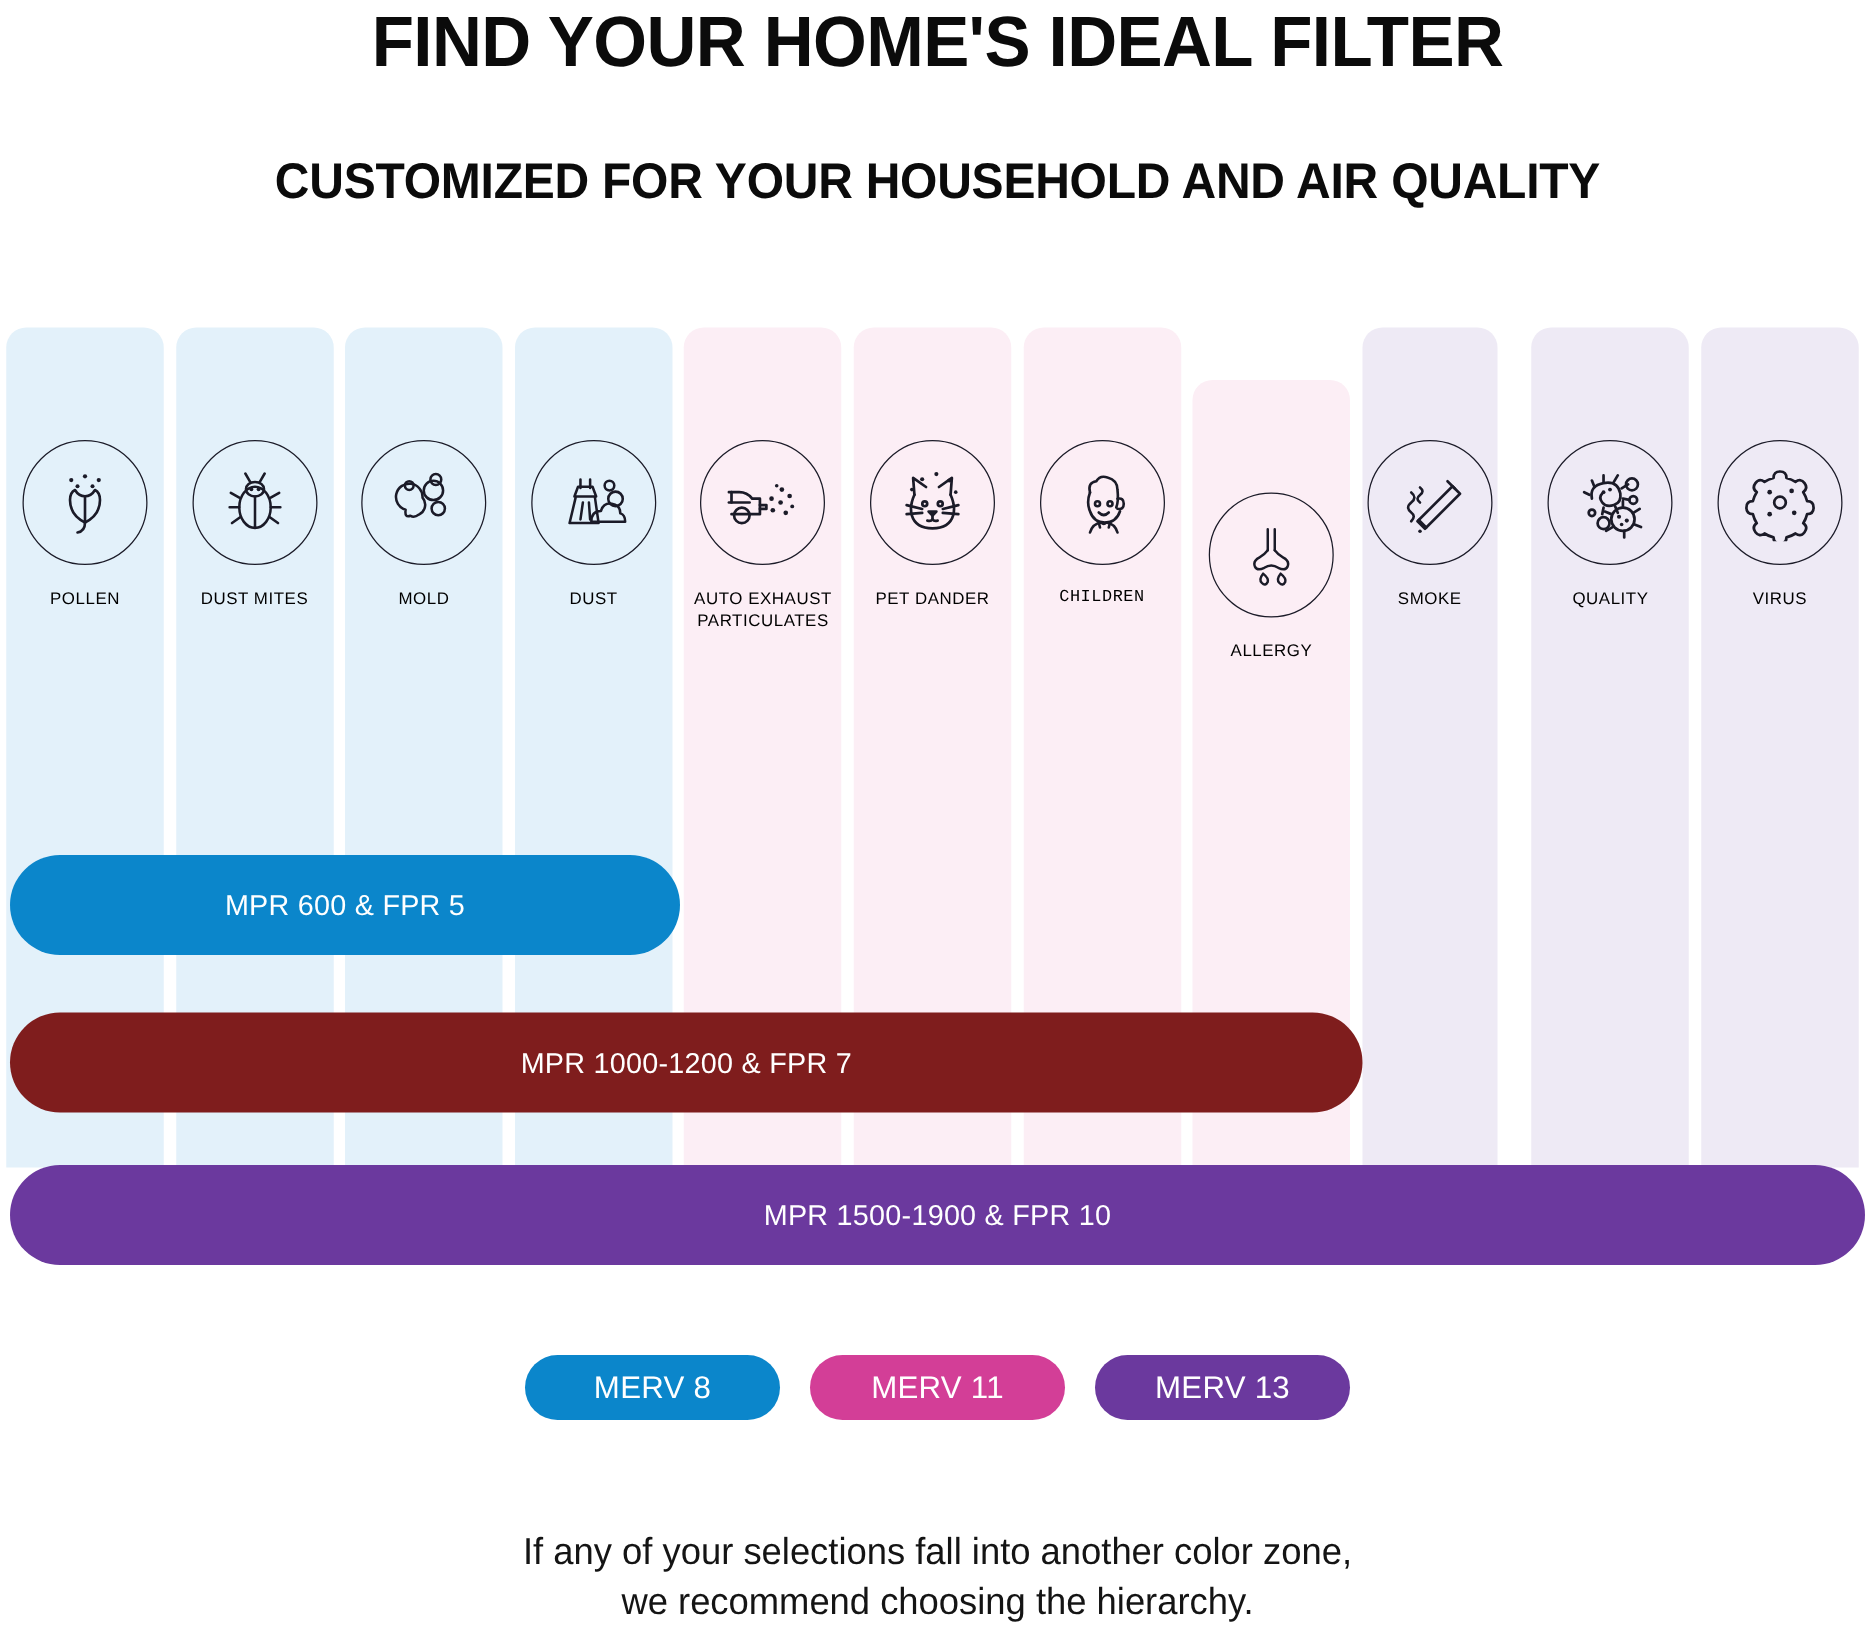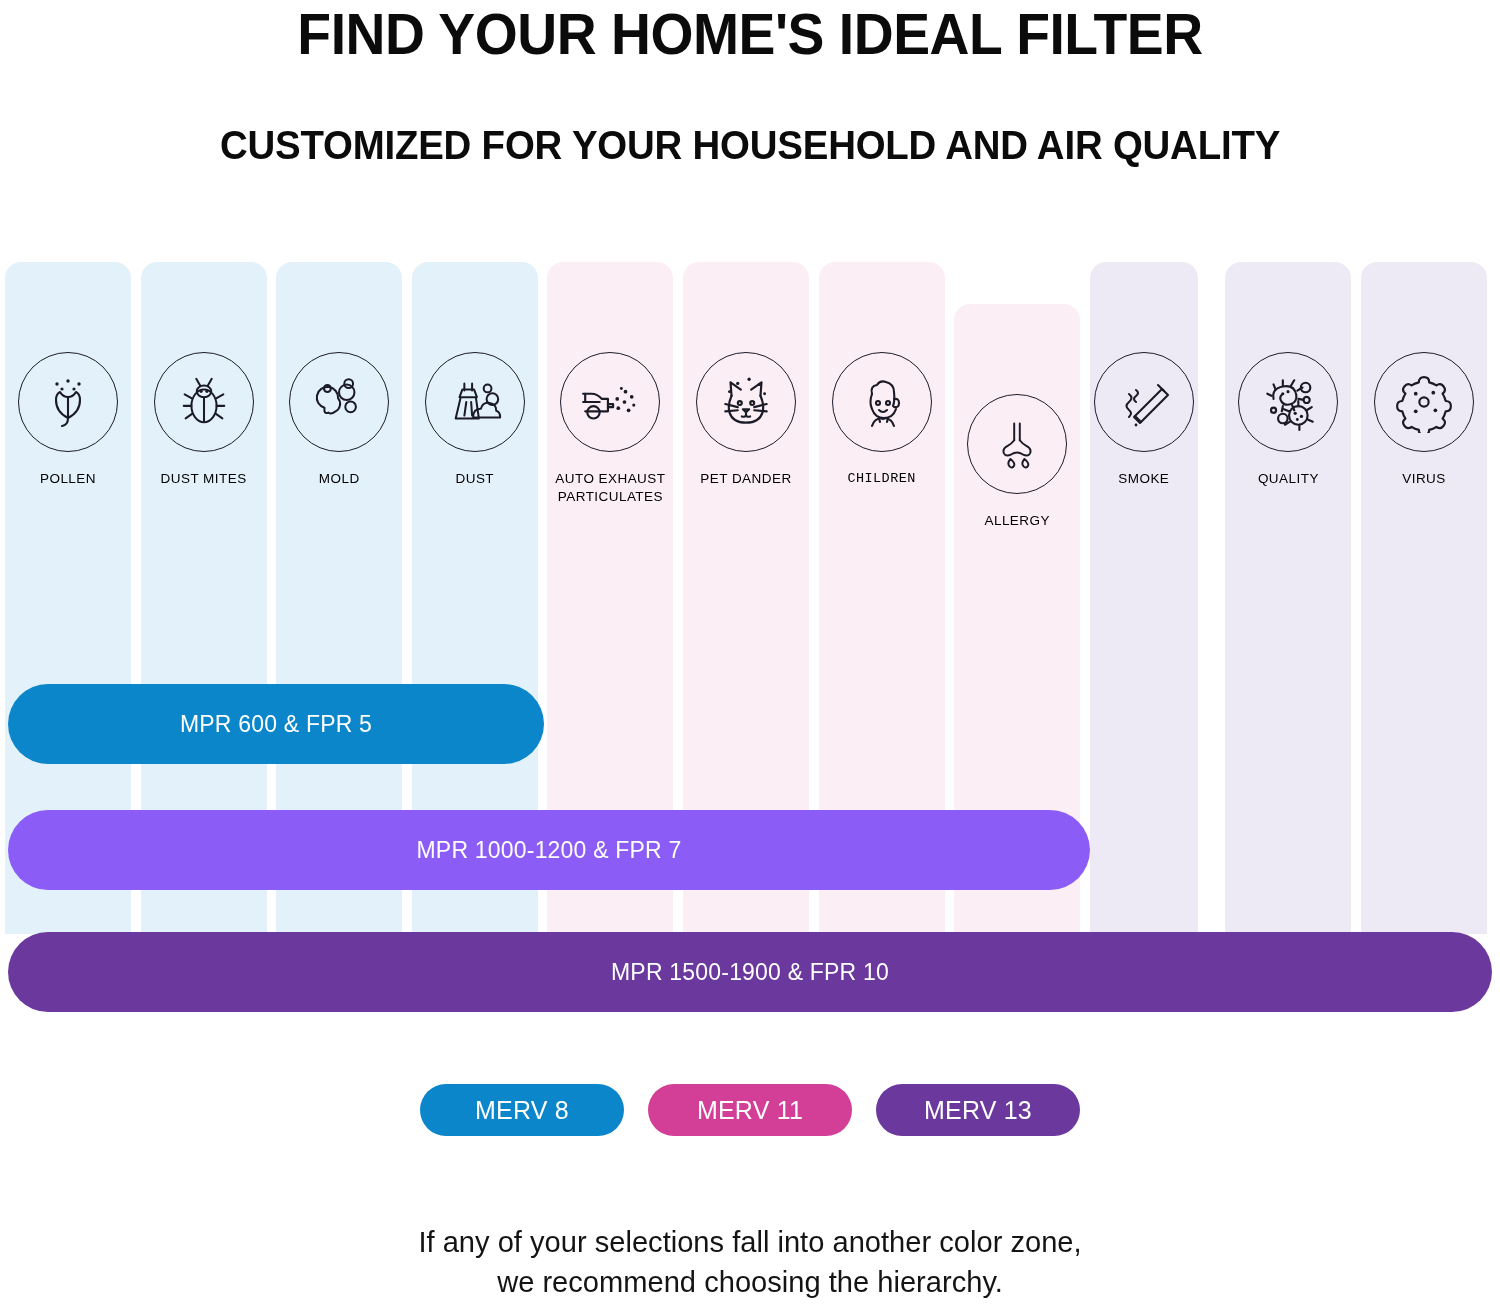--- a/index.html
+++ b/index.html
@@ -350,21 +350,21 @@
           </g>
     </svg>
       </div>
       <div class="col-label">VIRUS</div>
     </div>
   </div>
 
 <div class="bar" id="bar-merv8" style="background: rgb(11, 134, 203);">
   <span>MPR 600 &amp; FPR 5</span>
 </div>
-<div class="bar" id="bar-merv11" style="background: #8b5cf6;">
+<div class="bar" id="bar-merv11" style="background: #7f1d1d;">
   <span>MPR 1000-1200 &amp; FPR 7</span>
 </div>
 <div class="bar" id="bar-merv13" style="background: rgb(107, 57, 158);">
   <span>MPR 1500-1900 &amp; FPR 10</span>
 </div>
 
 <div class="legend">
   <div class="pill" style="background: rgb(11, 134, 203);">
     <span>MERV 8</span>
   </div>

